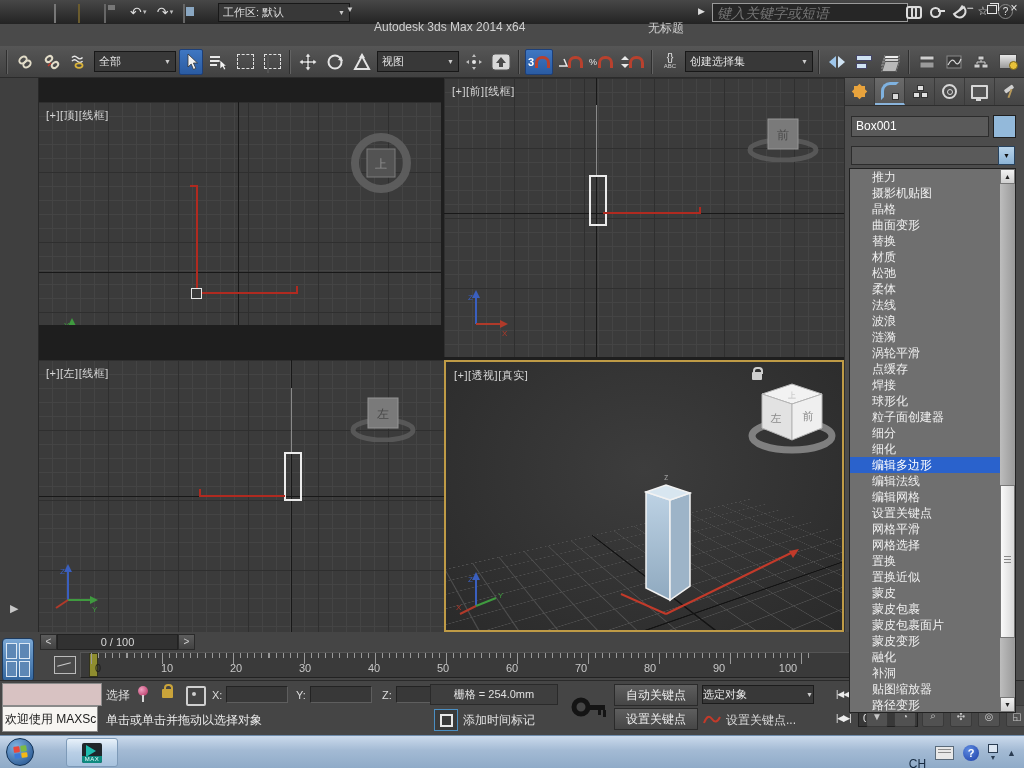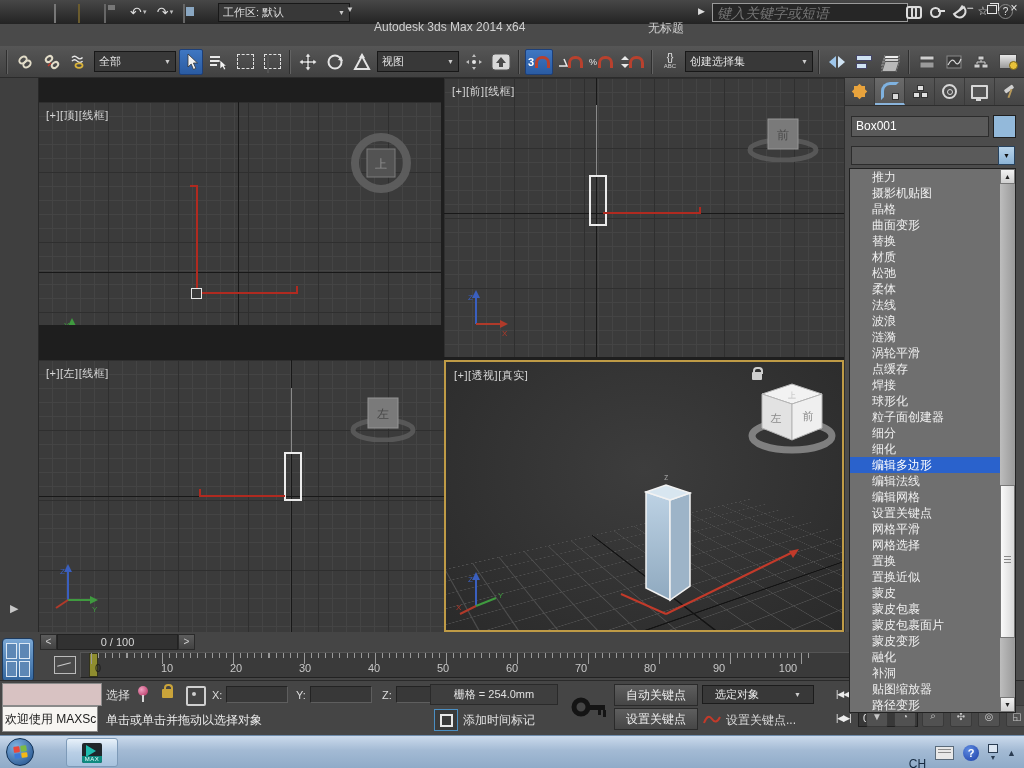--- a/index.html
+++ b/index.html
@@ -186,21 +186,21 @@
   .isolate-btn{position:absolute;left:434px;top:28px;width:24px;height:22px;background:#3a3a3a;border:1px solid #4a8ec2;
                box-sizing:border-box;display:flex;align-items:center;justify-content:center;}
   .isolate-btn i{width:9px;height:9px;border:2px solid #e8e8e8;display:block;}
   .timetag{position:absolute;left:463px;top:31px;color:#e0e0e0;font-size:12px;white-space:nowrap;}
   .bigkey{position:absolute;left:570px;top:4px;width:40px;height:44px;}
   .akey-btn{position:absolute;left:614px;top:3px;width:84px;height:22px;background:linear-gradient(#5e5e5e,#464646);
             border:1px solid #2a2a2a;color:#ececec;font-size:12px;text-align:center;line-height:20px;box-sizing:border-box;}
   .skey-btn{position:absolute;left:614px;top:27px;width:84px;height:22px;background:linear-gradient(#5e5e5e,#464646);
             border:1px solid #2a2a2a;color:#ececec;font-size:12px;text-align:center;line-height:20px;box-sizing:border-box;}
   .keymode-dd{position:absolute;left:702px;top:4px;width:112px;height:19px;background:#383838;border:1px solid #1c1c1c;
-              color:#ececec;font-size:11px;display:flex;align-items:center;padding:0 12px;gap:4px;box-sizing:border-box;}
+              color:#ececec;font-size:11px;display:flex;align-items:center;padding:0 0;gap:4px;box-sizing:border-box;}
   .keymode-dd .lbl{flex:1;}
   .curve-red{position:absolute;left:702px;top:30px;width:20px;height:16px;}
   .keyfilters{position:absolute;left:726px;top:31px;color:#d8d8d8;font-size:12px;white-space:nowrap;}
   .pb{position:absolute;color:#ececec;font-size:9px;letter-spacing:-1px;white-space:nowrap;}
   .frame-field{position:absolute;left:858px;top:28px;width:60px;height:18px;background:#383838;border:1px solid #202020;
                color:#e8e8e8;font-size:11px;line-height:16px;padding:0 4px;box-sizing:border-box;}
   .navcluster{position:absolute;left:866px;top:24px;display:flex;gap:6px;z-index:1;}
   .nav-ic{width:20px;height:20px;background:#515151;border:1px solid #3a3a3a;border-radius:2px;display:flex;align-items:center;justify-content:center;color:#c8c8c8;font-size:10px;}
   
   .taskbar{left:0;top:735px;width:1024px;height:33px;background:linear-gradient(#cbdaec,#a3bad4 45%,#8fabc8);border-top:1px solid #6f8cab;box-sizing:border-box;}

